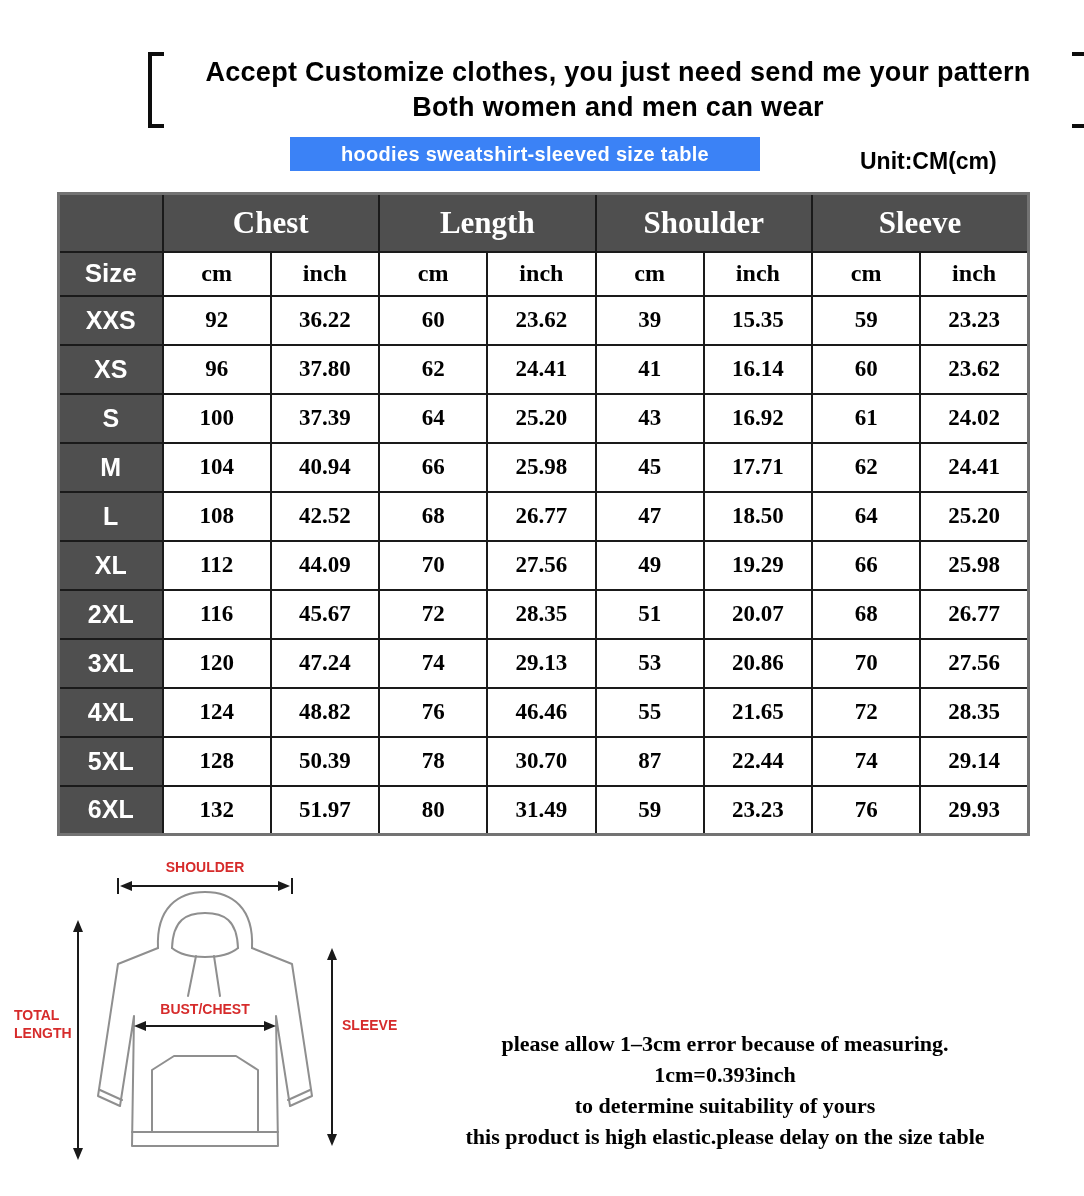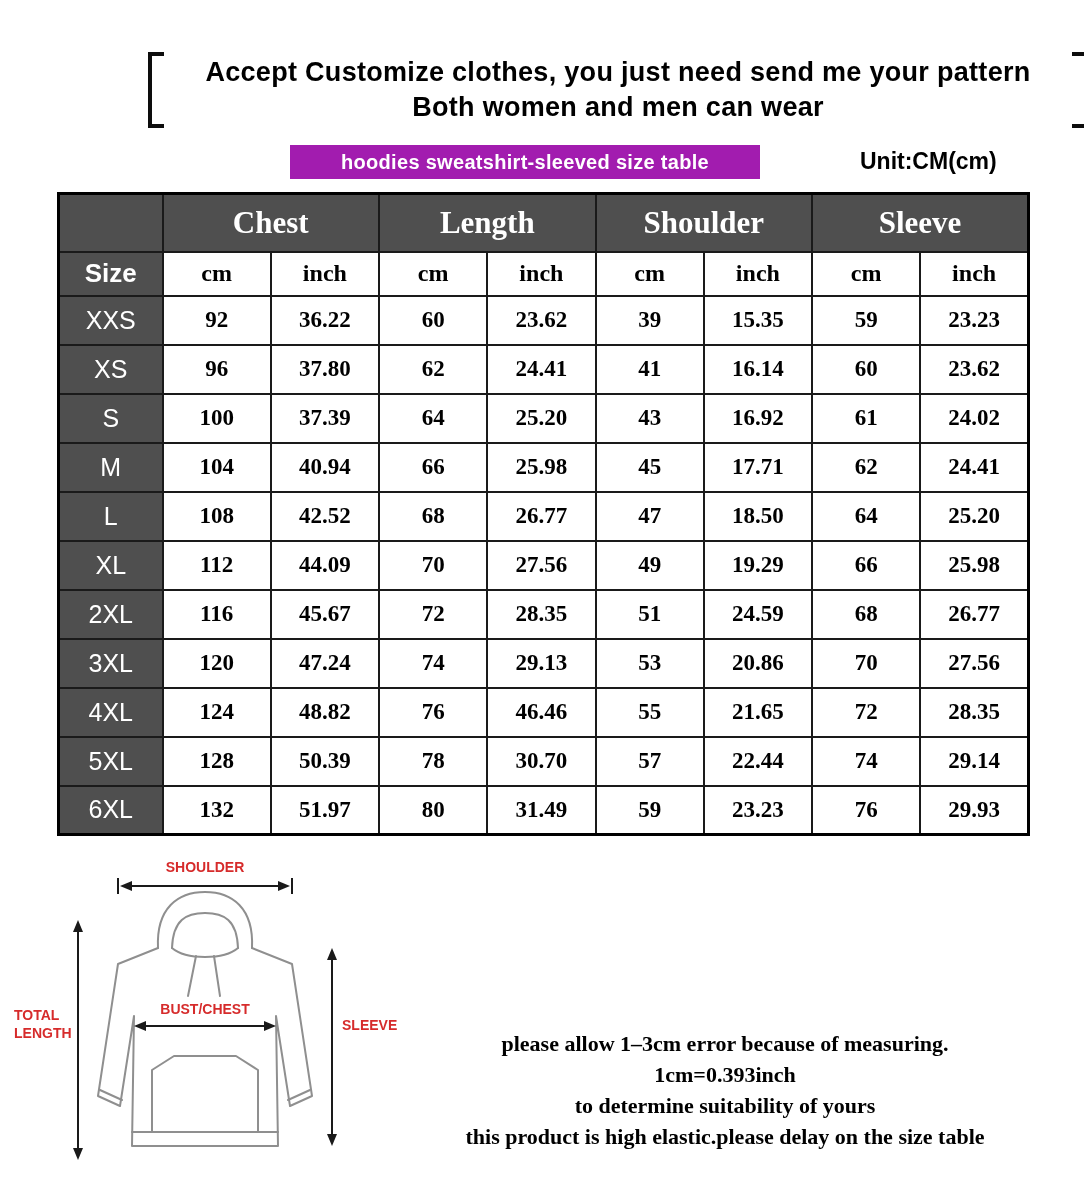--- a/index.html
+++ b/index.html
@@ -17,51 +17,51 @@
   .bracket { position:absolute; top:2px; bottom:2px; width:16px; }
   .bracket-left  { left:0;  border-left:4px solid #0d0d0d;  border-top:4px solid #0d0d0d; border-bottom:4px solid #0d0d0d; }
   .bracket-right { right:0; border-right:4px solid #0d0d0d; border-top:4px solid #0d0d0d; border-bottom:4px solid #0d0d0d; }
   .header-line {
     font-size:27px; font-weight:bold; line-height:35px; letter-spacing:0.3px;
     white-space:nowrap; text-align:center;
   }
 
   
   .banner {
-    position:absolute; left:290px; top:145px; width:470px; height:34px;
-    background:#a21caf; color:#ffffff; display:flex; align-items:center; justify-content:center;
+    position:absolute; left:290px; top:137px; width:470px; height:34px;
+    background:#3b82f6; color:#ffffff; display:flex; align-items:center; justify-content:center;
     font-size:20px; font-weight:bold; letter-spacing:0.3px;
   }
   .unit-label {
     position:absolute; left:860px; top:148px; font-size:23px; font-weight:bold;
   }
 
   
   table.size-table {
     position:absolute; left:57px; top:192px; width:973px;
     border-collapse:collapse; table-layout:fixed;
-    border:3px solid #000000;
+    border:3px solid #737373;
   }
   .size-table td, .size-table th {
     border:2px solid #1a1a1a; text-align:center; vertical-align:middle; overflow:hidden;
   }
   .group-row th {
     background:#4f4f4f; color:#ffffff; height:58px;
     font-family:"Liberation Serif", serif; font-size:31px; font-weight:bold;
   }
   .corner-cell { background:#4f4f4f; }
   .unit-row td { height:44px; background:#ffffff;
     font-family:"Liberation Serif", serif; font-size:24px; font-weight:bold; }
   .size-header {
     background:#4f4f4f !important; color:#ffffff;
     font-family:"Liberation Sans", sans-serif !important; font-size:26px !important; font-weight:bold;
   }
   .size-cell {
     background:#4f4f4f; color:#ffffff; height:49px;
-    font-family:"Liberation Sans", sans-serif; font-size:25px; font-weight:normal;
+    font-family:"Liberation Sans", sans-serif; font-size:25px; font-weight:bold;
   }
   .value-cell {
     background:#ffffff; font-family:"Liberation Serif", serif; font-size:23px; font-weight:bold;
   }
 
   
   .diagram { position:absolute; left:8px; top:854px; }
   .measure-label {
     fill:#d62b2b; font-family:"Liberation Sans", sans-serif;
     font-size:14px; font-weight:bold;
@@ -190,21 +190,21 @@
         <td class="value-cell">66</td>
         <td class="value-cell">25.98</td>
       </tr>
       <tr>
         <td class="size-cell">2XL</td>
         <td class="value-cell">116</td>
         <td class="value-cell">45.67</td>
         <td class="value-cell">72</td>
         <td class="value-cell">28.35</td>
         <td class="value-cell">51</td>
-        <td class="value-cell">24.59</td>
+        <td class="value-cell">20.07</td>
         <td class="value-cell">68</td>
         <td class="value-cell">26.77</td>
       </tr>
       <tr>
         <td class="size-cell">3XL</td>
         <td class="value-cell">120</td>
         <td class="value-cell">47.24</td>
         <td class="value-cell">74</td>
         <td class="value-cell">29.13</td>
         <td class="value-cell">53</td>
@@ -222,21 +222,21 @@
         <td class="value-cell">21.65</td>
         <td class="value-cell">72</td>
         <td class="value-cell">28.35</td>
       </tr>
       <tr>
         <td class="size-cell">5XL</td>
         <td class="value-cell">128</td>
         <td class="value-cell">50.39</td>
         <td class="value-cell">78</td>
         <td class="value-cell">30.70</td>
-        <td class="value-cell">57</td>
+        <td class="value-cell">87</td>
         <td class="value-cell">22.44</td>
         <td class="value-cell">74</td>
         <td class="value-cell">29.14</td>
       </tr>
       <tr>
         <td class="size-cell">6XL</td>
         <td class="value-cell">132</td>
         <td class="value-cell">51.97</td>
         <td class="value-cell">80</td>
         <td class="value-cell">31.49</td>

